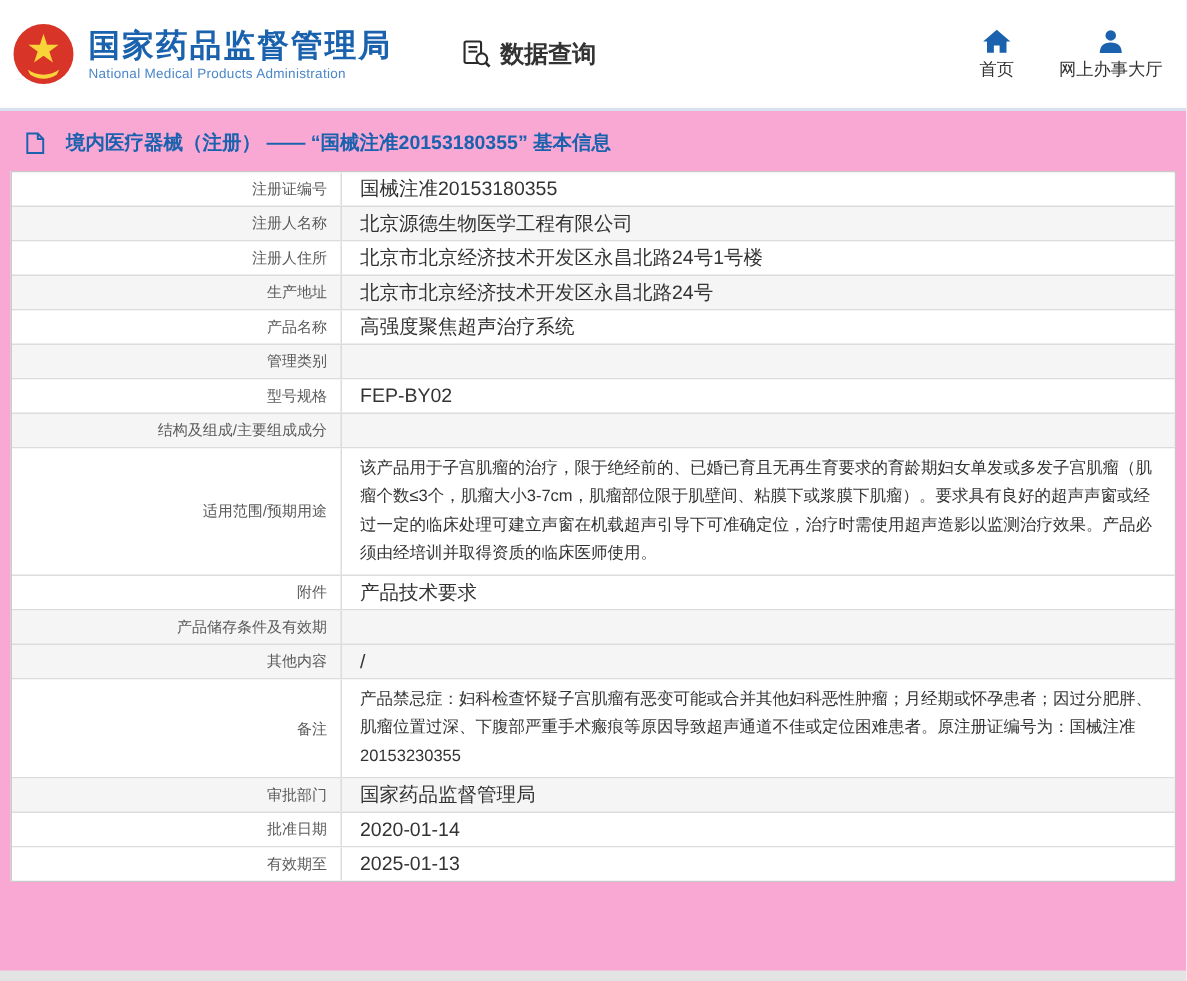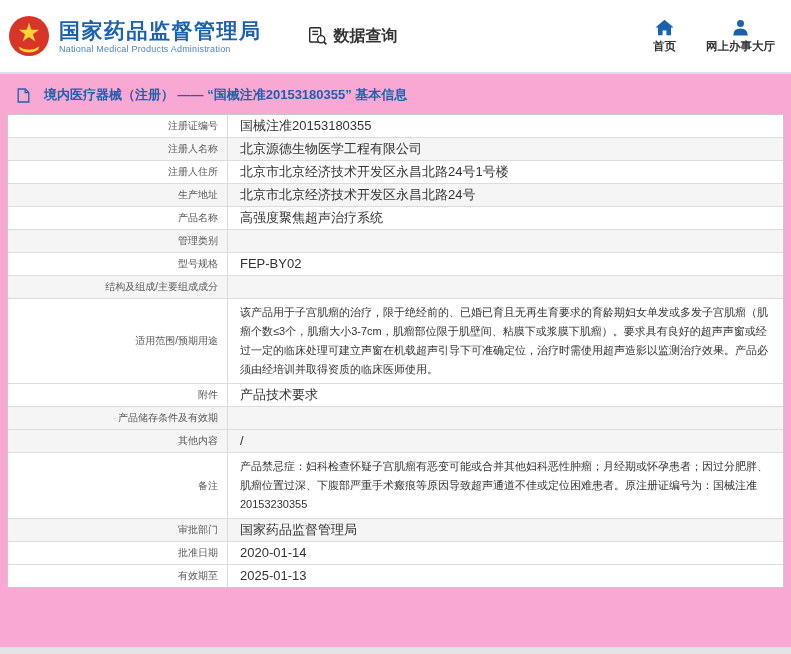--- a/index.html
+++ b/index.html
@@ -7,21 +7,21 @@
   body { font-family:"Liberation Sans","DejaVu Sans",sans-serif; color:#333; }
   .page { position:relative; width:791px; height:654px; background:#f9a8d4; overflow:hidden; margin:0 auto; }
 
   
   .site-header { display:flex; align-items:center; height:74px; padding:0 10px 0 8px; background:#fff; border-bottom:2px solid #d7e2ee; }
   .brand { display:flex; align-items:center; gap:9px; cursor:pointer; }
   .brand-text .cn { font-size:21px; font-weight:700; color:#1b62ae; letter-spacing:1.5px; line-height:26px; }
   .brand-text .en { font-size:9px; color:#4a86c8; letter-spacing:.2px; }
   .data-query { display:flex; align-items:center; gap:6px; margin-left:46px; font-size:16px; font-weight:600; color:#333; cursor:pointer;text-align:right; }
   .top-nav { margin-left:auto; display:flex; gap:30px; padding-right:6px; }
-  .nav-item { display:flex; flex-direction:column; align-items:center; gap:3px; font-size:11.5px; color:#333; cursor:pointer;font-weight:bold; }
+  .nav-item { display:flex; flex-direction:column; align-items:center; gap:3px; font-size:11.5px; color:#333; cursor:pointer; }
 
   
   .crumb { display:flex; align-items:center; gap:14px; padding:12px 17px 10px; font-size:13px; font-weight:600; color:#1b62ae; }
 
   
   .table { margin:0 7px; border:1px solid #c9c9c9; background:#fff; }
   .trow { display:flex; align-items:stretch; border-bottom:1px solid #dcdcdc; background:#fff; }
   .trow:last-child { border-bottom:none; }
   .trow.alt { background:#f5f5f5; }
   .tlabel { flex:0 0 220px; display:flex; align-items:center; justify-content:flex-end; text-align:right;

